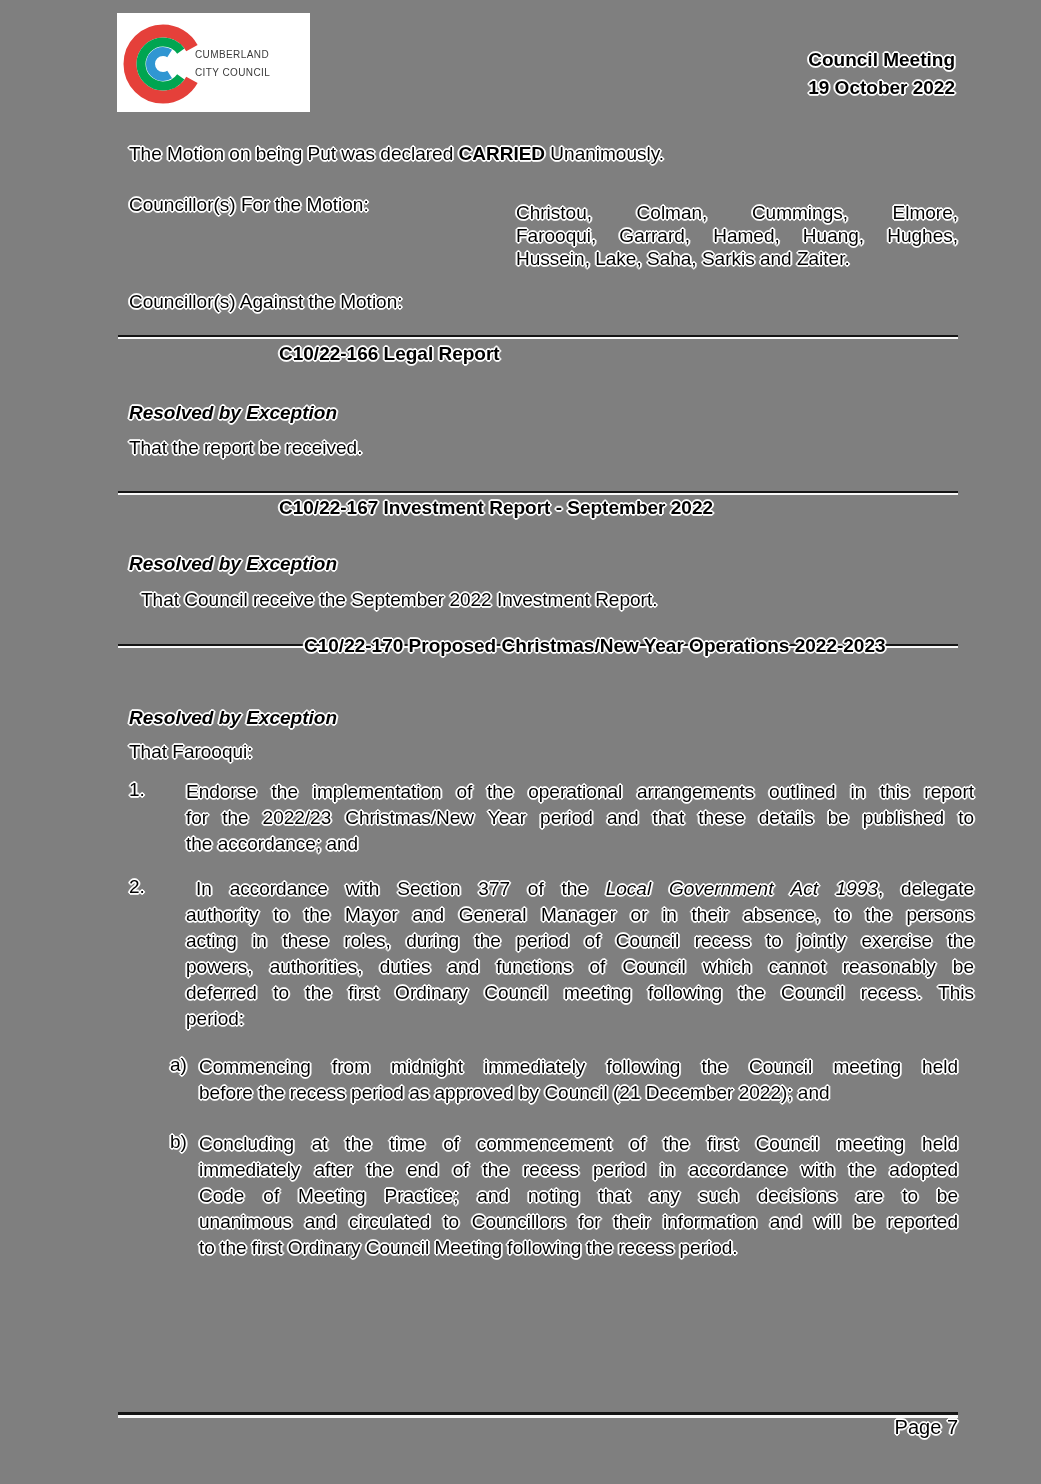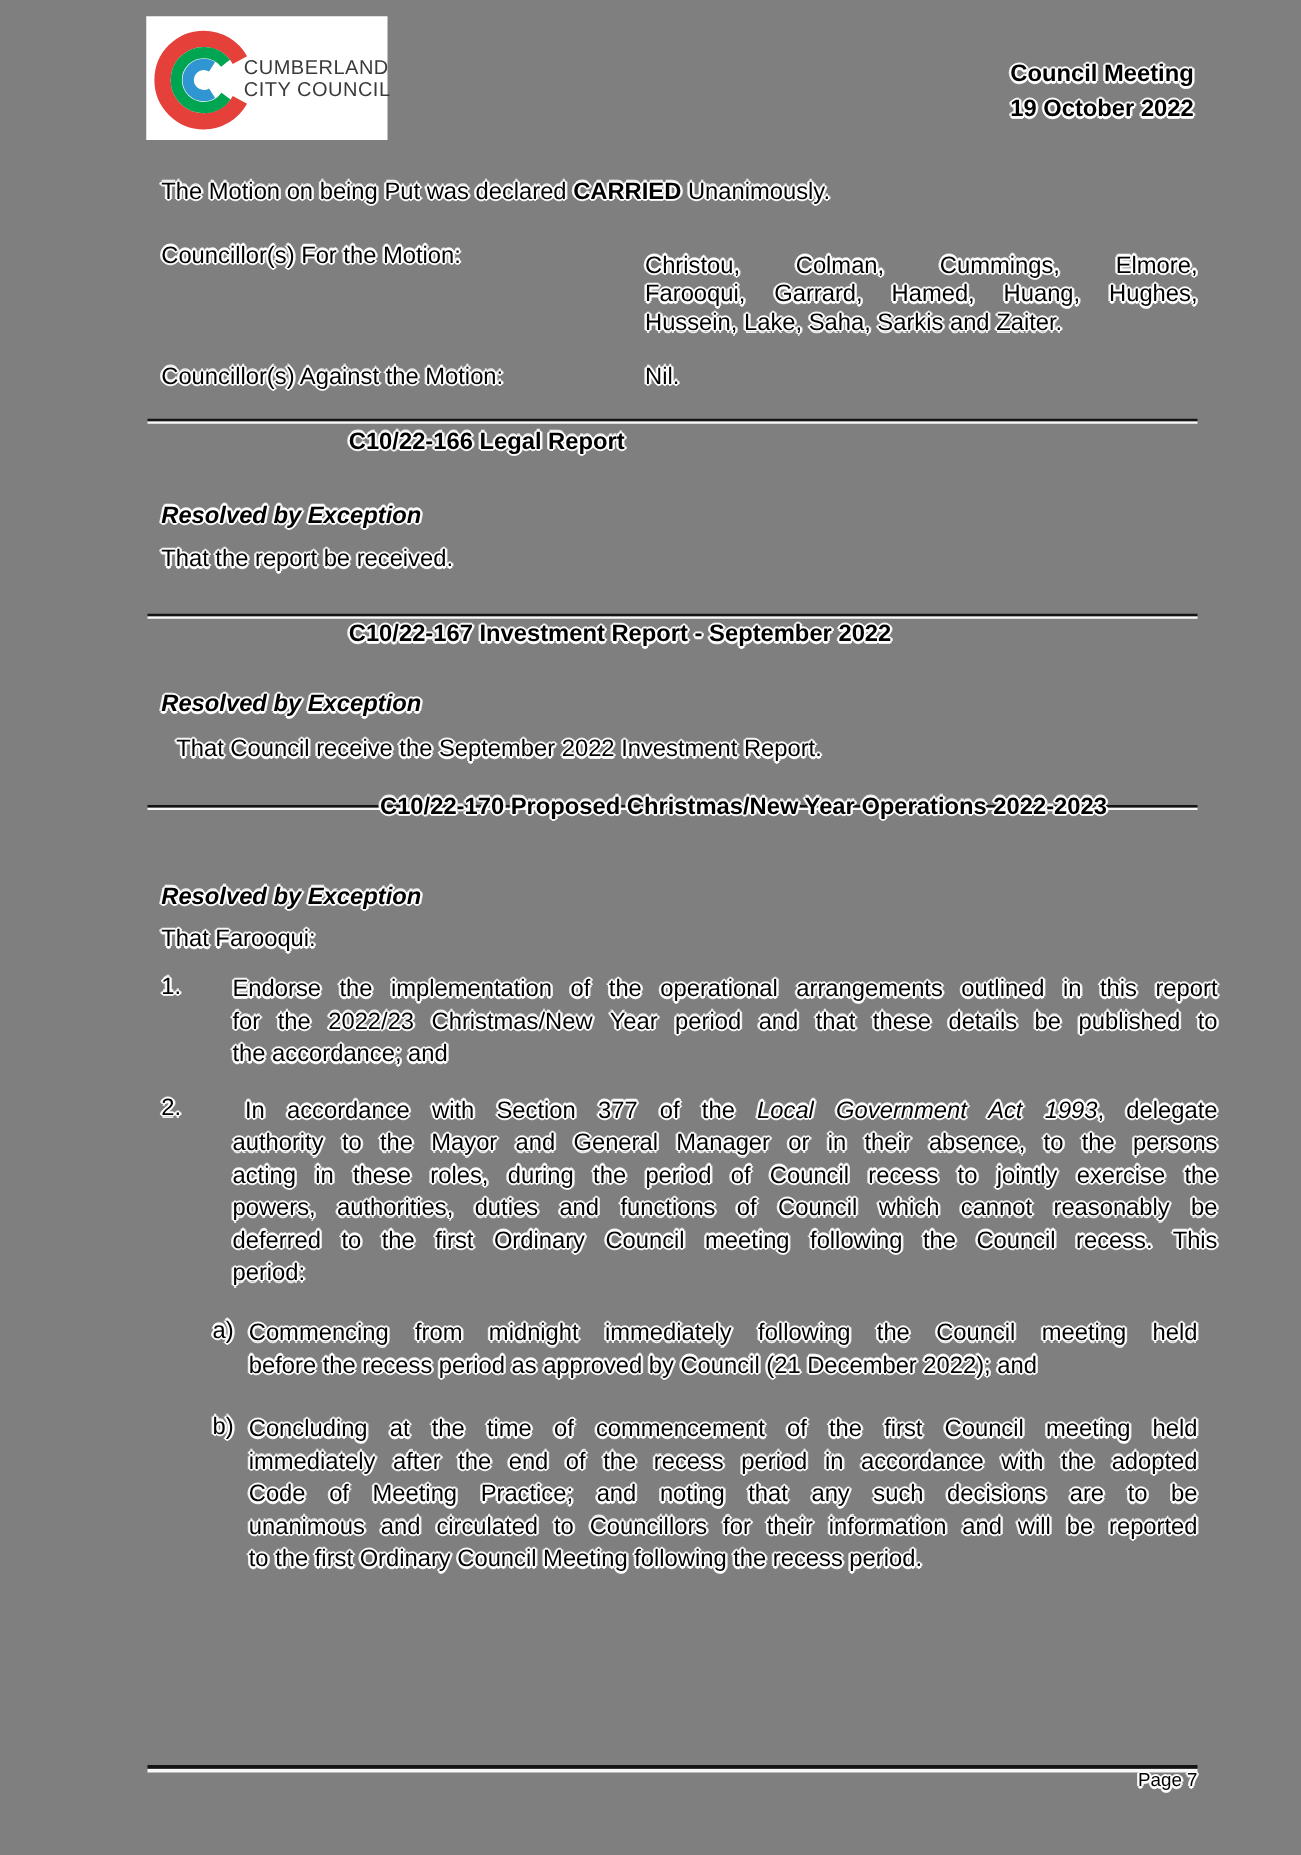--- a/index.html
+++ b/index.html
@@ -22,21 +22,21 @@
   }
   .abs { position:absolute; }
   .b { font-weight:bold; }
   .bi { font-weight:bold; font-style:italic; }
   .i { font-style:italic; }
 
   
   .logo-patch { left:117px; top:13px; width:193px; height:99px; background:#fff; }
   .logo-mark { position:absolute; left:6px; top:4px; }
   .logo-text { position:absolute; left:78px; top:33px; line-height:18px;
-               font-size:16px; color:#3a3a3a; letter-spacing:.4px; white-space:nowrap; }
+               font-size:10px; color:#3a3a3a; letter-spacing:.4px; white-space:nowrap; }
   .header-meta { left:655px; top:46px; width:300px; text-align:right;
                  font-weight:bold; line-height:28px; }
 
   
   .rule { left:118px; width:840px; height:2px; background:#141414;
           box-shadow:0 2px 0 rgba(255,255,255,.95); }
   .rule-footer { height:3px; box-shadow:0 3px 0 rgba(255,255,255,.95); }
 
   
   .vote-label { left:129px; width:386px; }
@@ -47,21 +47,21 @@
   .section-title { left:279px; width:690px; font-weight:bold; }
   .body-left { left:129px; width:830px; }
 
   
   .li-marker { left:129px; width:38px; }
   .li-text { left:186px; width:788px; line-height:26px; }
   .sub-marker { left:170px; width:28px; }
   .sub-text { left:199px; width:759px; line-height:26px; }
   .indent1 { text-indent:10px; }
 
-  .page-num { left:658px; top:1416px; width:300px; text-align:right; font-size:15px; }
+  .page-num { left:658px; top:1416px; width:300px; text-align:right; font-size:20px; }
 </style>
 </head>
 <body>
 
 <div class="page">
 
   <div class="abs logo-patch">
     <svg class="logo-mark" width="82" height="92" viewBox="0 0 82 92" aria-hidden="true">
       <circle cx="40" cy="47" r="33" fill="none" stroke="#e5403a" stroke-width="13" pathLength="100" stroke-dasharray="0 8 84 8"></circle>
       <circle cx="40" cy="47" r="22" fill="none" stroke="#00a551" stroke-width="9" pathLength="100" stroke-dasharray="0 10 80 10"></circle>
@@ -83,21 +83,20 @@
   </div>
 
   <div class="abs vote-label halo" style="top:194px;">Councillor(s) For the Motion:</div>
   <div class="abs vote-value names halo" style="top:201px;">
     <div class="jline">Christou, Colman, Cummings, Elmore,</div>
     <div class="jline">Farooqui, Garrard, Hamed, Huang, Hughes,</div>
     <div>Hussein, Lake, Saha, Sarkis and Zaiter.</div>
   </div>
 
   <div class="abs vote-label halo" style="top:291px;">Councillor(s) Against the Motion:</div>
-  <div class="abs vote-value halo" style="top:291px;">Nil.</div>
 
   <div class="abs rule" style="top:335px;"></div>
   <div class="abs section-title halo" style="top:343px;">C10/22-166 Legal Report</div>
   <div class="abs body-left bi halo" style="top:402px;">Resolved by Exception</div>
   <div class="abs body-left halo" style="top:437px;">That the report be received.</div>
 
   <div class="abs rule" style="top:491px;"></div>
   <div class="abs section-title halo" style="top:497px;">C10/22-167 Investment Report - September 2022</div>
   <div class="abs body-left bi halo" style="top:553px;">Resolved by Exception</div>
   <div class="abs body-left halo" style="top:589px;margin-left:12px;">That Council receive the September 2022 Investment Report.</div>

